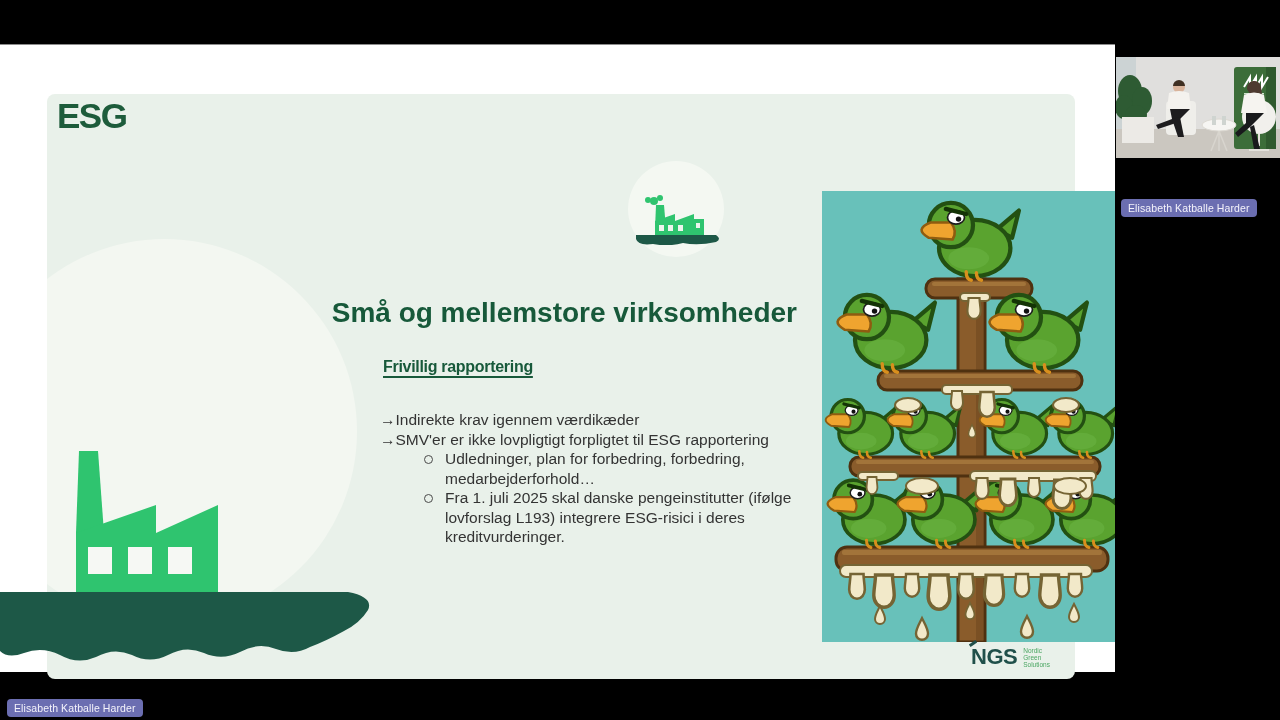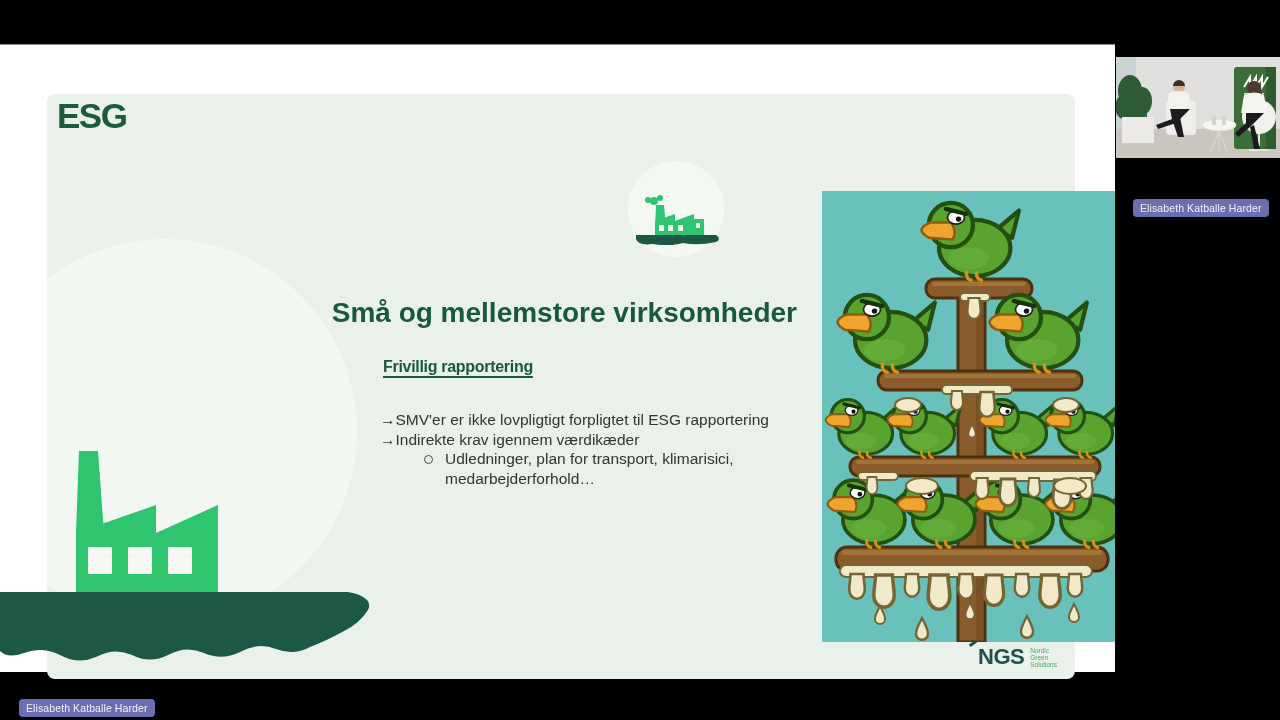--- a/index.html
+++ b/index.html
@@ -28,31 +28,31 @@
   .bullets{list-style:none;margin:0;padding:0 0 0 44px;}
   .bullets li{display:flex;gap:12px;}
   .marker{flex:0 0 auto;width:7px;height:7px;border:1.5px solid #4a4a4a;border-radius:50%;
          margin-top:6px;background:transparent;}
   .btext{width:352px;}
   .factory-land{position:absolute;left:0;top:404px;width:380px;height:214px;}
   .birds{position:absolute;left:822px;top:146px;width:293px;height:451px;}
   .birds svg{display:block;width:100%;height:100%;}
   
   .ngs{position:absolute;left:971px;top:599px;display:flex;align-items:center;gap:6px;}
-  .ngs-abbr{position:relative;font-size:22px;font-weight:800;letter-spacing:-0.5px;color:#20504a;margin-left:7px;}
+  .ngs-abbr{position:relative;font-size:22px;font-weight:800;letter-spacing:-0.5px;color:#20504a;}
   .ngs-accent{position:absolute;left:-2px;top:-2px;width:8px;height:3px;background:#20504a;
          transform:rotate(-35deg);}
   .ngs-tag{display:flex;flex-direction:column;}
   .ngs-tag span{display:block;font-size:6.5px;line-height:7px;color:#4aa662;}
   
   .video{position:absolute;left:1116px;top:57px;width:164px;height:101px;background:#dcdcda;}
   .video svg{display:block;width:100%;height:100%;}
   
   .badge{position:absolute;background:#6b6eb1;color:#f4f3fb;font-size:10.5px;line-height:14px;
-         padding:2px 7px;border-radius:4px;white-space:nowrap;letter-spacing:0.1px;margin-left:12px;}
+         padding:2px 7px;border-radius:4px;white-space:nowrap;letter-spacing:0.1px;}
   .badge-top{left:1121px;top:199px;}
   .badge-bottom{left:7px;top:699px;}
 </style>
 </head>
 <body>
 
 <div class="stage">
 
   <div class="share">
 
@@ -77,26 +77,30 @@
           <rect x="50" y="30" width="5" height="6" fill="#eef4ee"></rect>
           <rect x="68" y="28" width="4" height="5" fill="#eef4ee"></rect>
         </g>
         <path d="M8 40 L88 40 Q94 44 88 47 Q70 51 55 48 Q40 52 25 49 Q10 51 8 44 Z" fill="#1d5847"></path>
       </svg>
 
       <h2 class="title">Små og mellemstore virksomheder</h2>
       <h3 class="subtitle">Frivillig rapportering</h3>
 
       <div class="body">
+        <div class="arrow-line">→Indirekte krav igennem værdikæder</div>
         <div class="arrow-line">→SMV'er er ikke lovpligtigt forpligtet til ESG rapportering</div>
-        <div class="arrow-line">→Indirekte krav igennem værdikæder</div>
         <ul class="bullets">
           <li>
             <span class="marker"></span>
-            <span class="btext">Udledninger, plan for transport, klimarisici, medarbejderforhold…</span>
+            <span class="btext">Udledninger, plan for forbedring, forbedring, medarbejderforhold…</span>
+          </li>
+          <li>
+            <span class="marker"></span>
+            <span class="btext">Fra 1. juli 2025 skal danske pengeinstitutter (ifølge lovforslag L193) integrere ESG-risici i deres kreditvurderinger.</span>
           </li>
         </ul>
       </div>
     </div>
 
     <svg class="factory-land" viewBox="0 0 380 214">
       <g>
         <path d="M79 2 L98 2 L104 84 L76 84 Z" fill="#2fc46f"></path>
         <path d="M76 143 L76 84 L156 56 L156 84 L218 56 L218 143 Z" fill="#2fc46f"></path>
         <rect x="88" y="98" width="24" height="27" fill="#f6f8f4"></rect>

